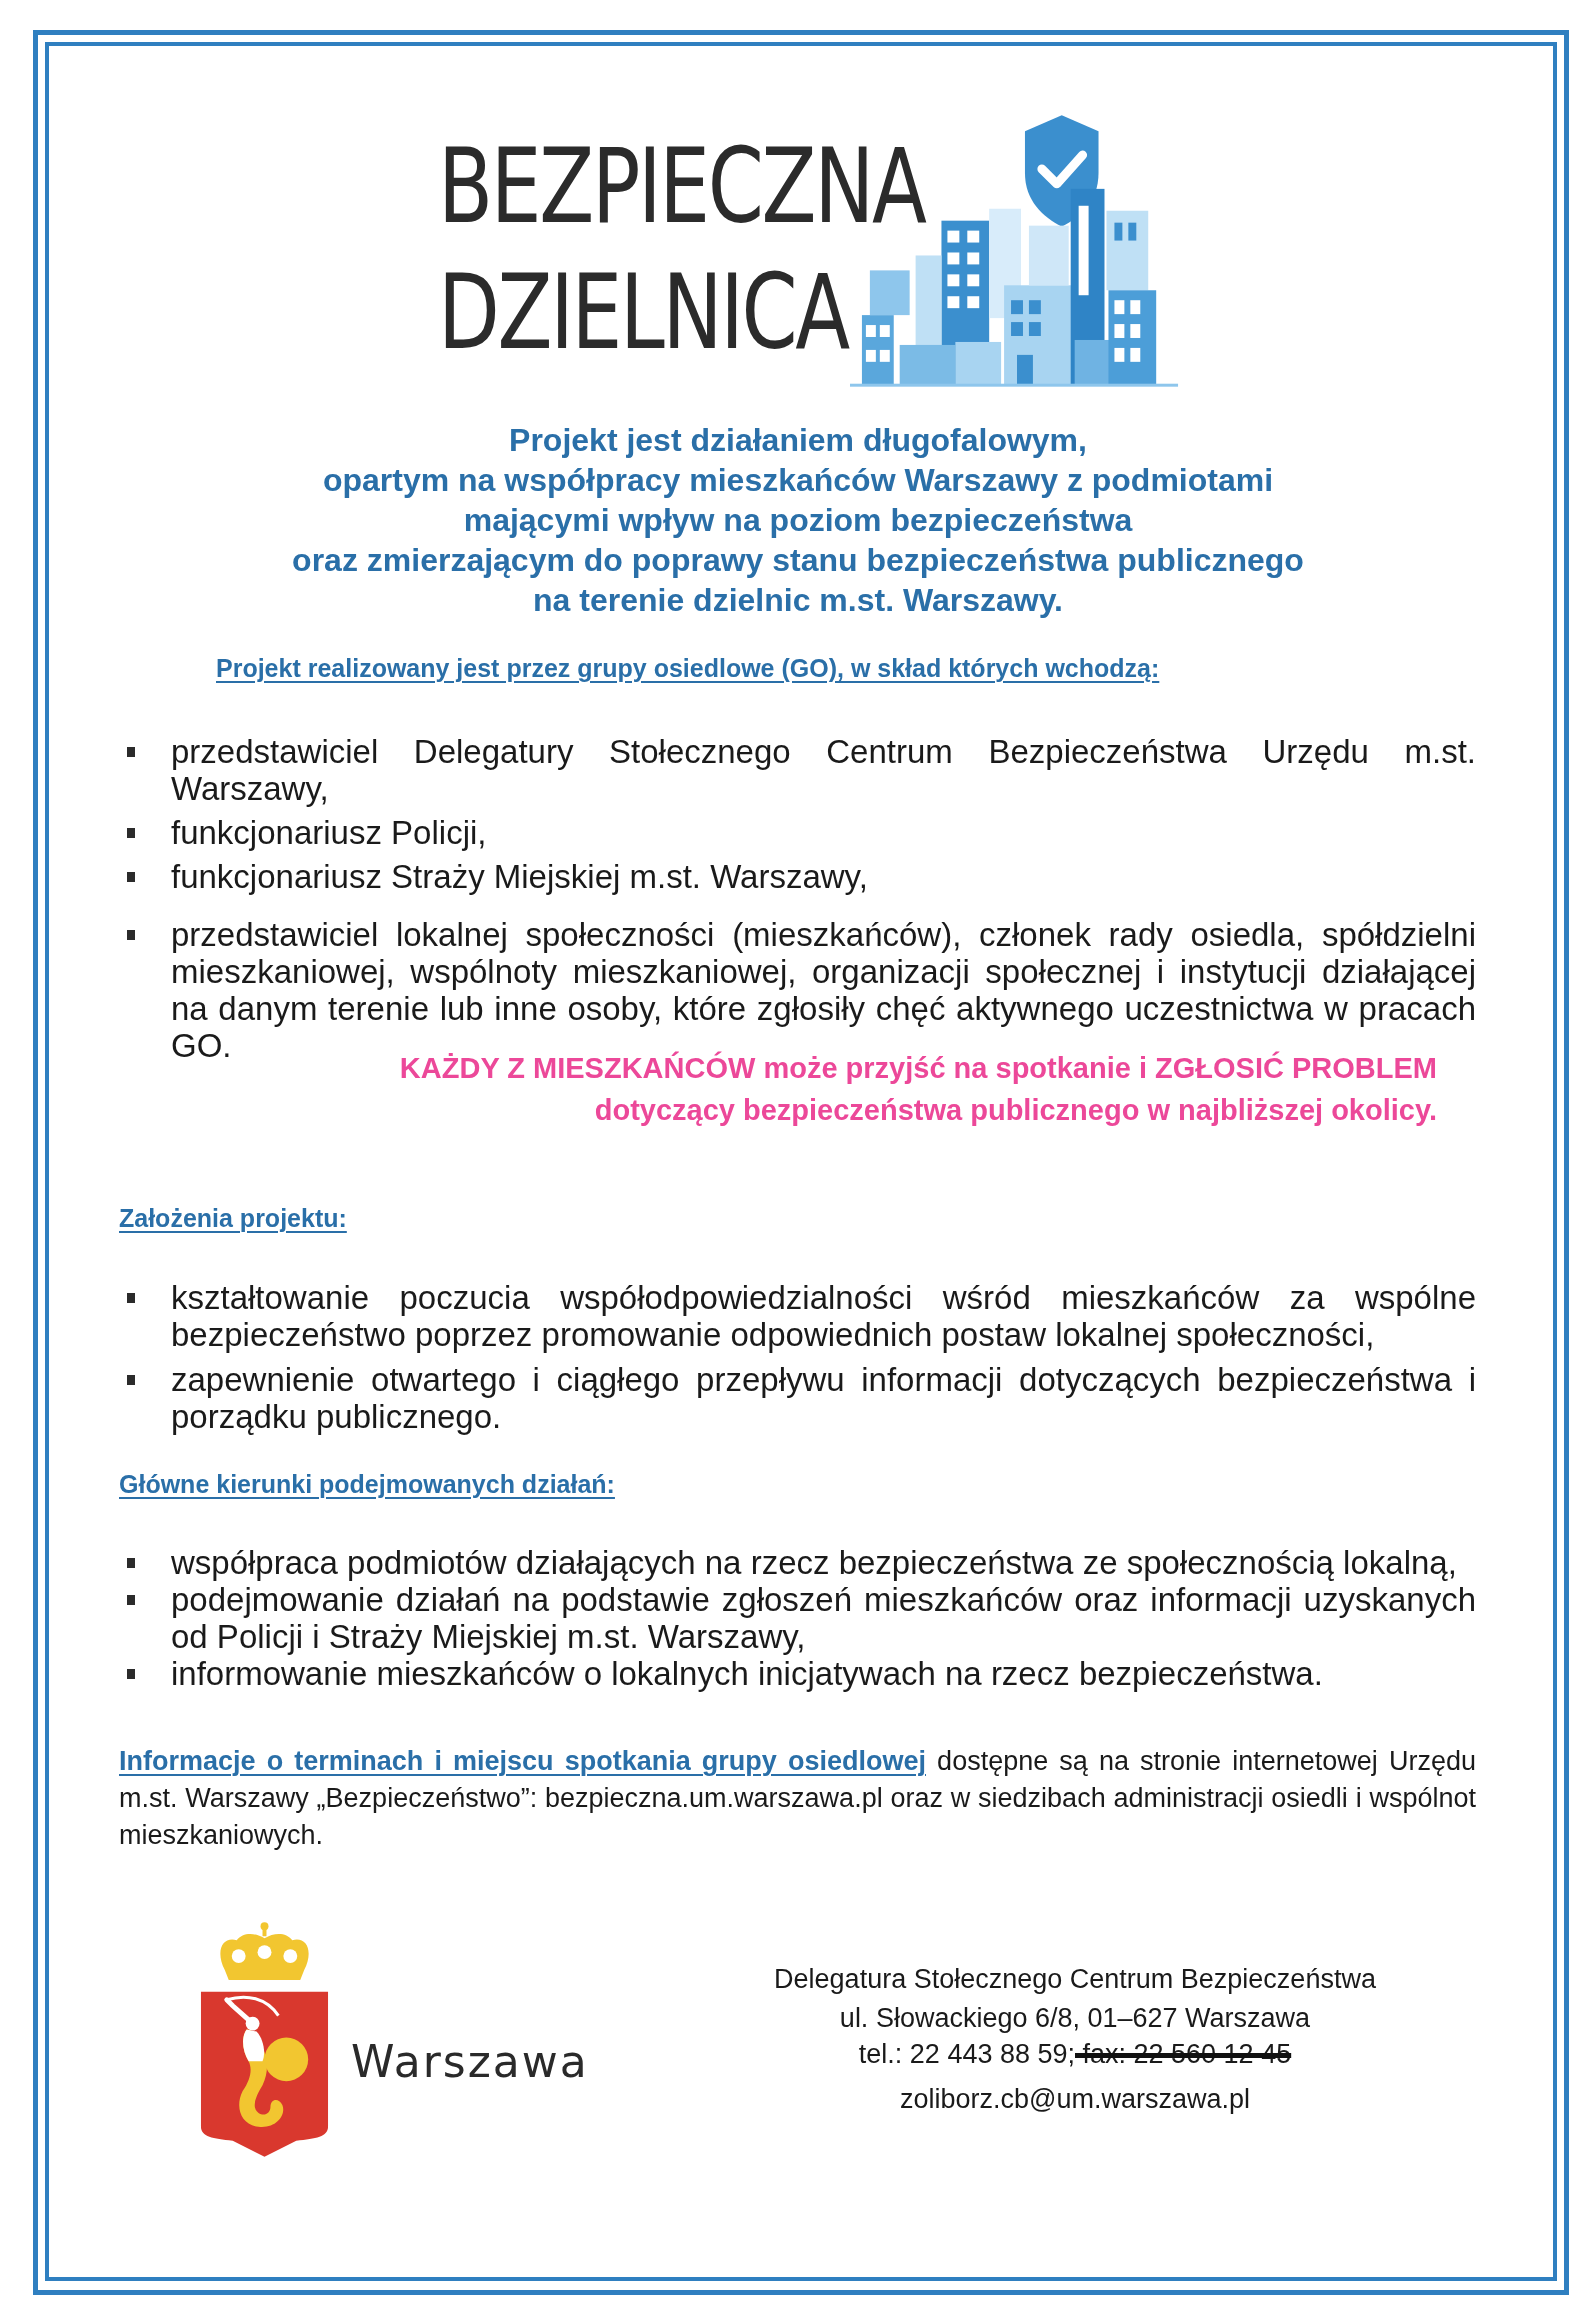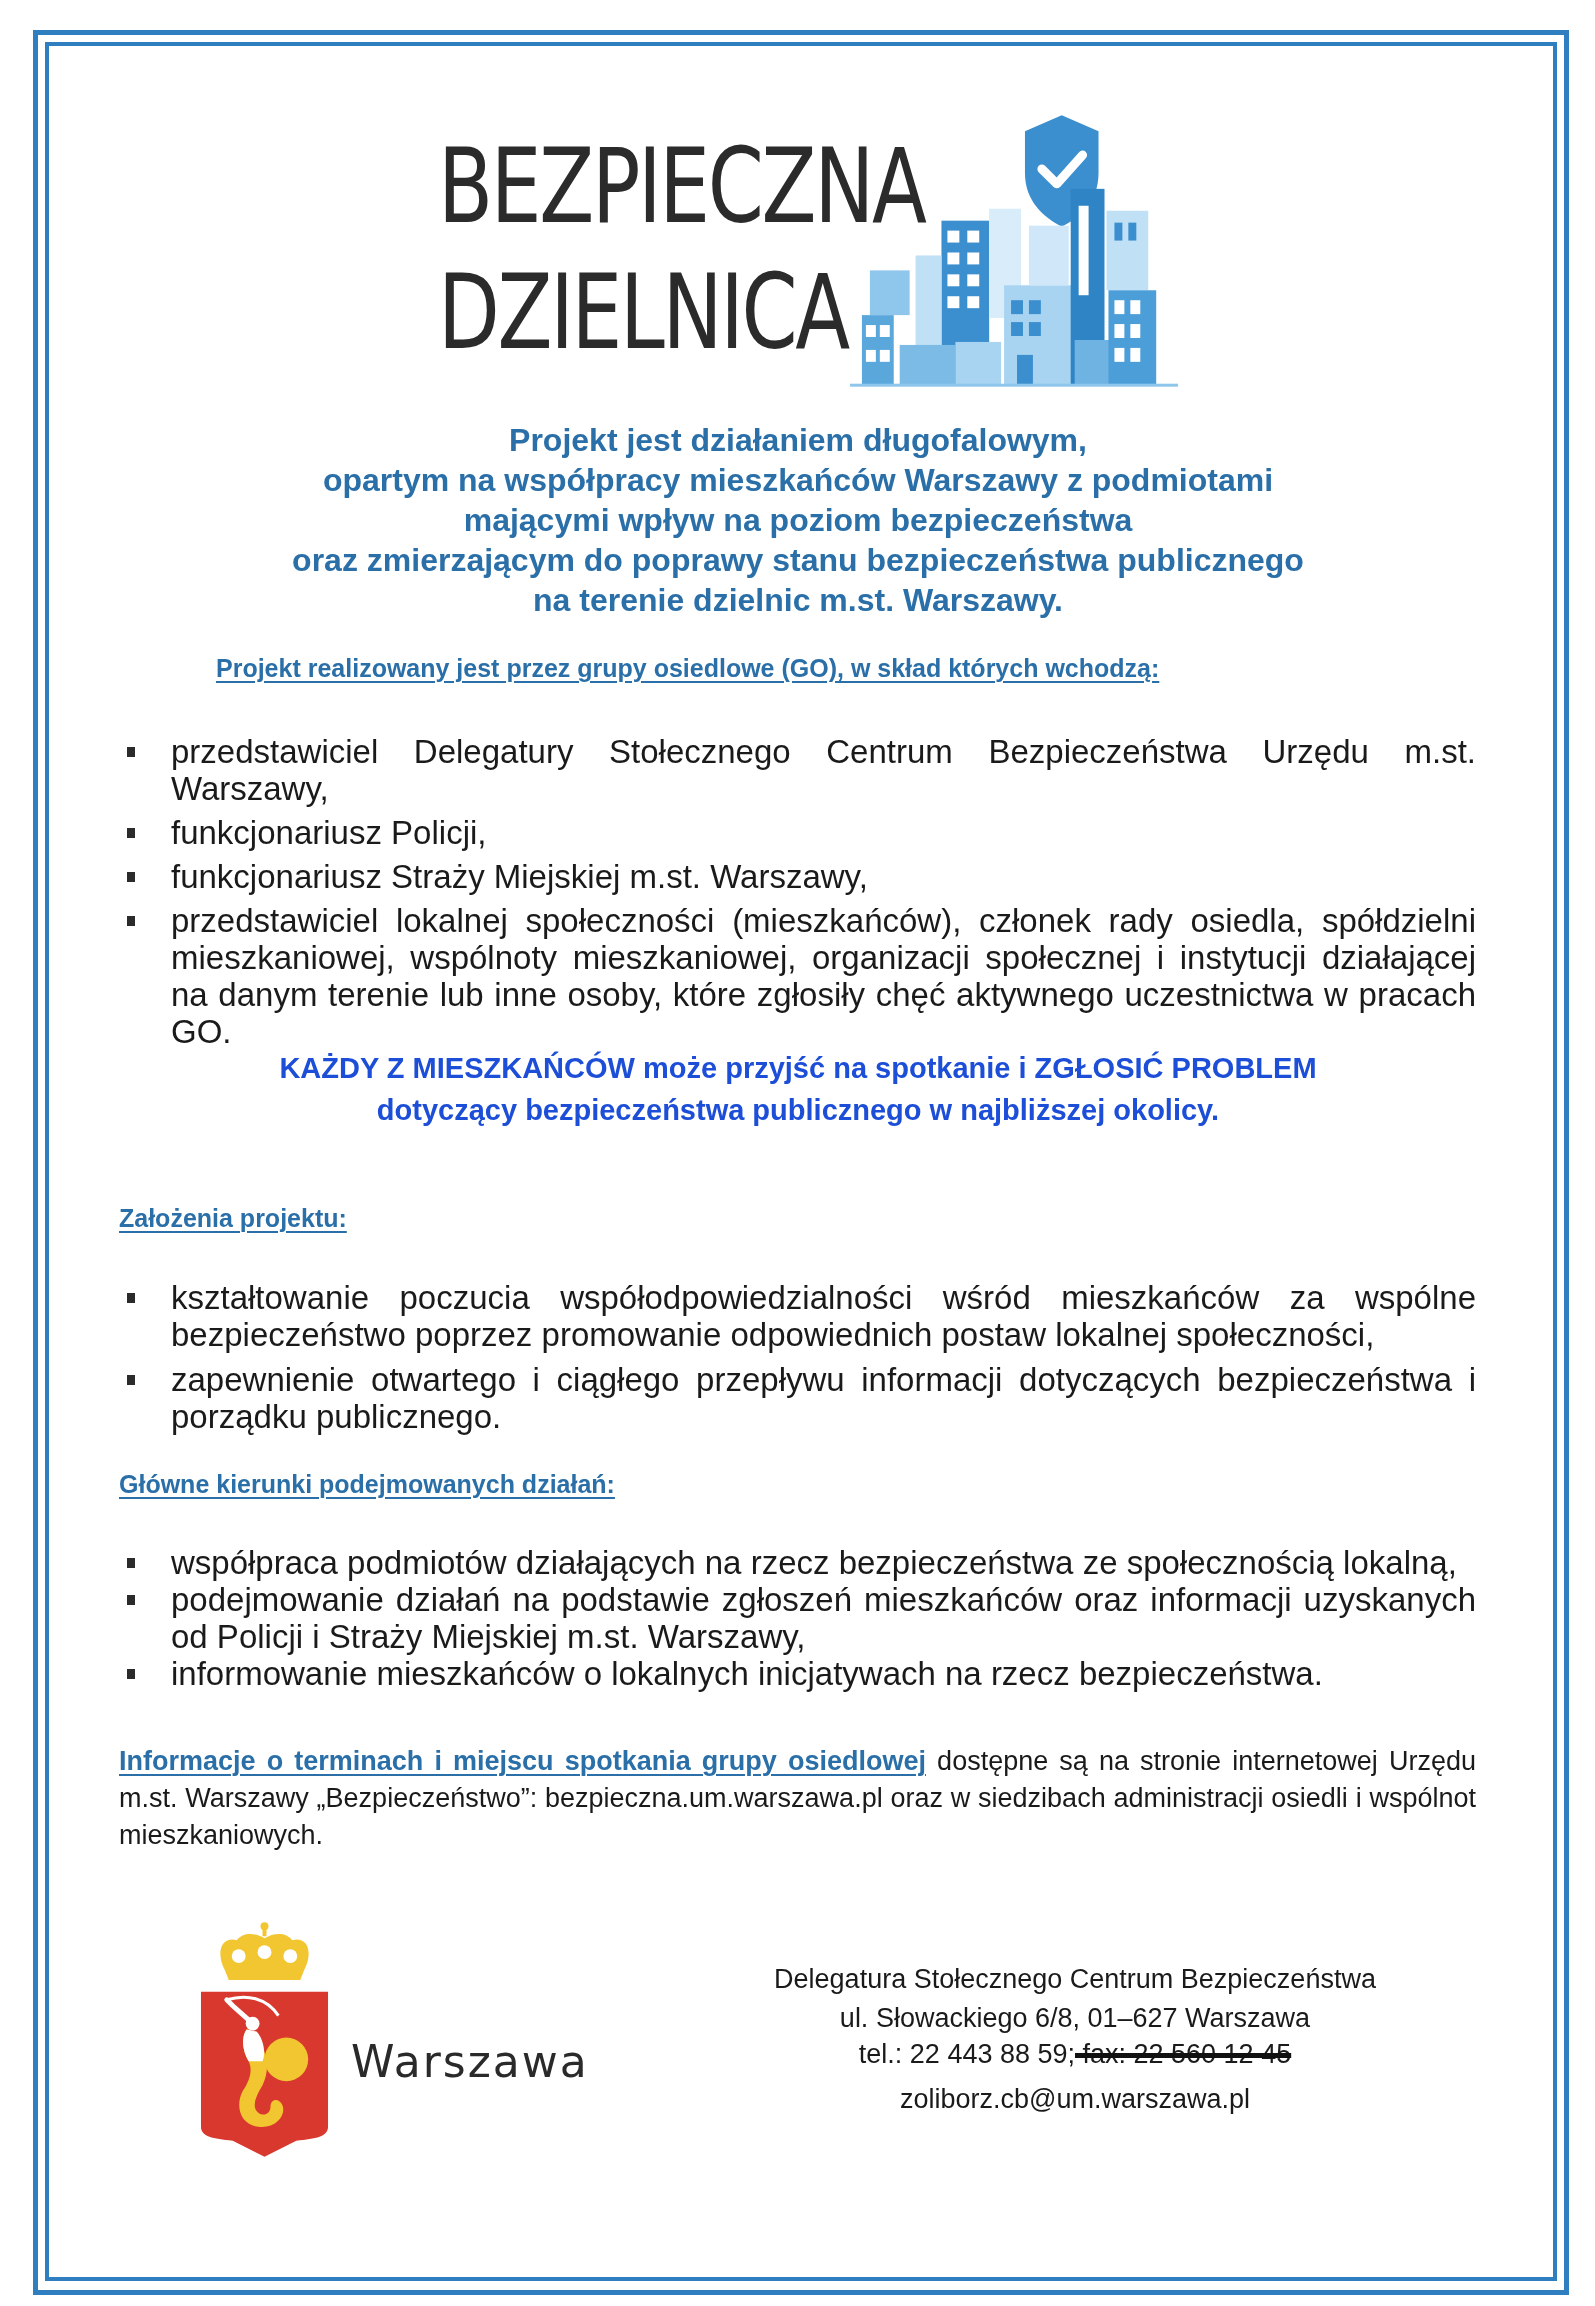--- a/index.html
+++ b/index.html
@@ -6,21 +6,21 @@
   body { width:1596px; height:2306px; position:relative; overflow:hidden; font-family:"Liberation Sans", sans-serif; color:#1a1a1a; }
   .border-outer { position:absolute; left:33px; top:30px; width:1536px; height:2265px; border:5px solid #2f7fc0; box-sizing:border-box; }
   .border-inner { position:absolute; left:45px; top:42px; width:1512px; height:2239px; border:4px solid #2f7fc0; box-sizing:border-box; }
   .abs { position:absolute; }
   .title-line { font-family:"DejaVu Sans", sans-serif; font-weight:normal; color:#2b2b2b; font-size:103px; letter-spacing:-3px; line-height:1; transform:scaleX(0.78); transform-origin:left top; white-space:nowrap; }
   .intro { left:159px; width:1278px; text-align:center; color:#2a6fa8; font-weight:bold; font-size:32px; line-height:40px; top:420px; }
   .sub-heading { color:#2a6fa8; font-weight:bold; font-size:25px; text-decoration:underline; text-decoration-thickness:2px; text-underline-offset:4px; white-space:nowrap; }
   ul.doc-list { list-style:none; margin:0; padding:0; position:absolute; left:127px; width:1349px; font-size:33px; line-height:37px; }
   ul.doc-list li { position:relative; padding-left:44px; text-align:justify; text-align-last:left; }
   ul.doc-list li .bullet { position:absolute; left:0; top:14px; width:8px; height:10px; background:#2b2b2b; }
-  .red-text { left:159px; width:1278px; text-align:center; color:#1d4ed8; font-weight:bold; font-size:29px; line-height:42px; top:1047px; }
+  .red-text { left:159px; width:1278px; text-align:right; color:#ec4899; font-weight:bold; font-size:29px; line-height:42px; top:1047px; }
   .info-para { left:119px; width:1357px; font-size:27px; line-height:37px; text-align:justify; top:1743px; }
   .info-link { color:#2a6fa8; font-weight:bold; text-decoration:underline; text-decoration-thickness:2px; text-underline-offset:4px; }
   .contact { left:697px; width:756px; text-align:center; font-size:27px; line-height:42px; top:1958px; color:#1a1a1a; }
   .strike { text-decoration:line-through; text-decoration-thickness:5px; text-decoration-color:#111; }
   .city-word { left:351px; top:2036px; font-family:"DejaVu Sans", sans-serif; font-size:44px; color:#2a2a2a; letter-spacing:2px; }
 </style>
 </head>
 <body>
 
 <div class="border-outer"></div>
@@ -90,21 +90,21 @@
   <div>mającymi wpływ na poziom bezpieczeństwa</div>
   <div>oraz zmierzającym do poprawy stanu bezpieczeństwa publicznego</div>
   <div>na terenie dzielnic m.st. Warszawy.</div>
 </div>
 
 <div class="abs sub-heading" style="left:216px; top:654px;">Projekt realizowany jest przez grupy osiedlowe (GO), w skład których wchodzą:</div>
 
 <ul class="doc-list" style="top:733px;">
   <li style="margin-bottom:7px;"><span class="bullet"></span><span>przedstawiciel Delegatury Stołecznego Centrum Bezpieczeństwa Urzędu m.st. Warszawy,</span></li>
   <li style="margin-bottom:7px;"><span class="bullet"></span><span>funkcjonariusz Policji,</span></li>
-  <li style="margin-bottom:7px;"><span class="bullet"></span><span>funkcjonariusz Straży Miejskiej m.st. Warszawy,</span></li>
+  <li style="margin-bottom:21px;"><span class="bullet"></span><span>funkcjonariusz Straży Miejskiej m.st. Warszawy,</span></li>
   <li><span class="bullet"></span><span>przedstawiciel lokalnej społeczności (mieszkańców), członek rady osiedla, spółdzielni mieszkaniowej, wspólnoty mieszkaniowej, organizacji społecznej i instytucji działającej na danym terenie lub inne osoby, które zgłosiły chęć aktywnego uczestnictwa w pracach GO.</span></li>
 </ul>
 
 <div class="abs red-text">
   <div>KAŻDY Z MIESZKAŃCÓW może przyjść na spotkanie i ZGŁOSIĆ PROBLEM</div>
   <div>dotyczący bezpieczeństwa publicznego w najbliższej okolicy.</div>
 </div>
 
 <div class="abs sub-heading" style="left:119px; top:1204px;">Założenia projektu:</div>
 <ul class="doc-list" style="top:1279px;">

